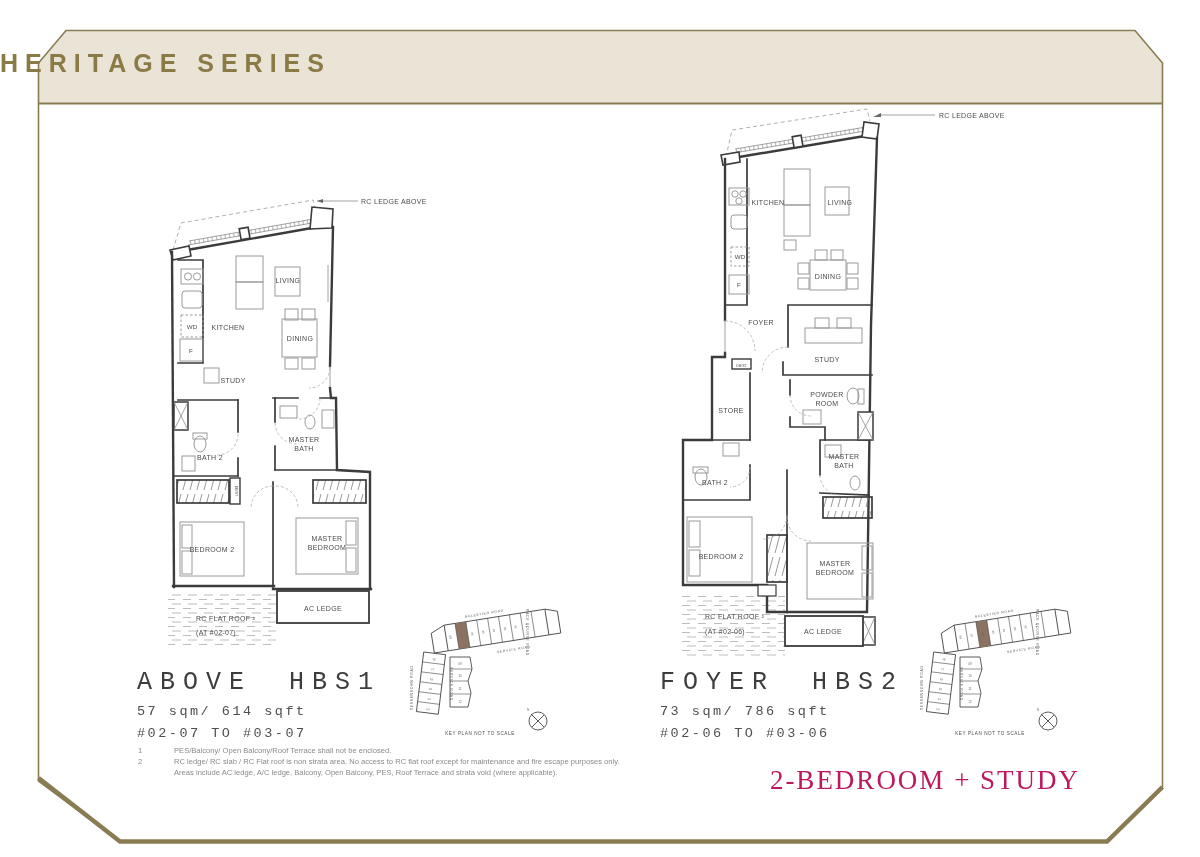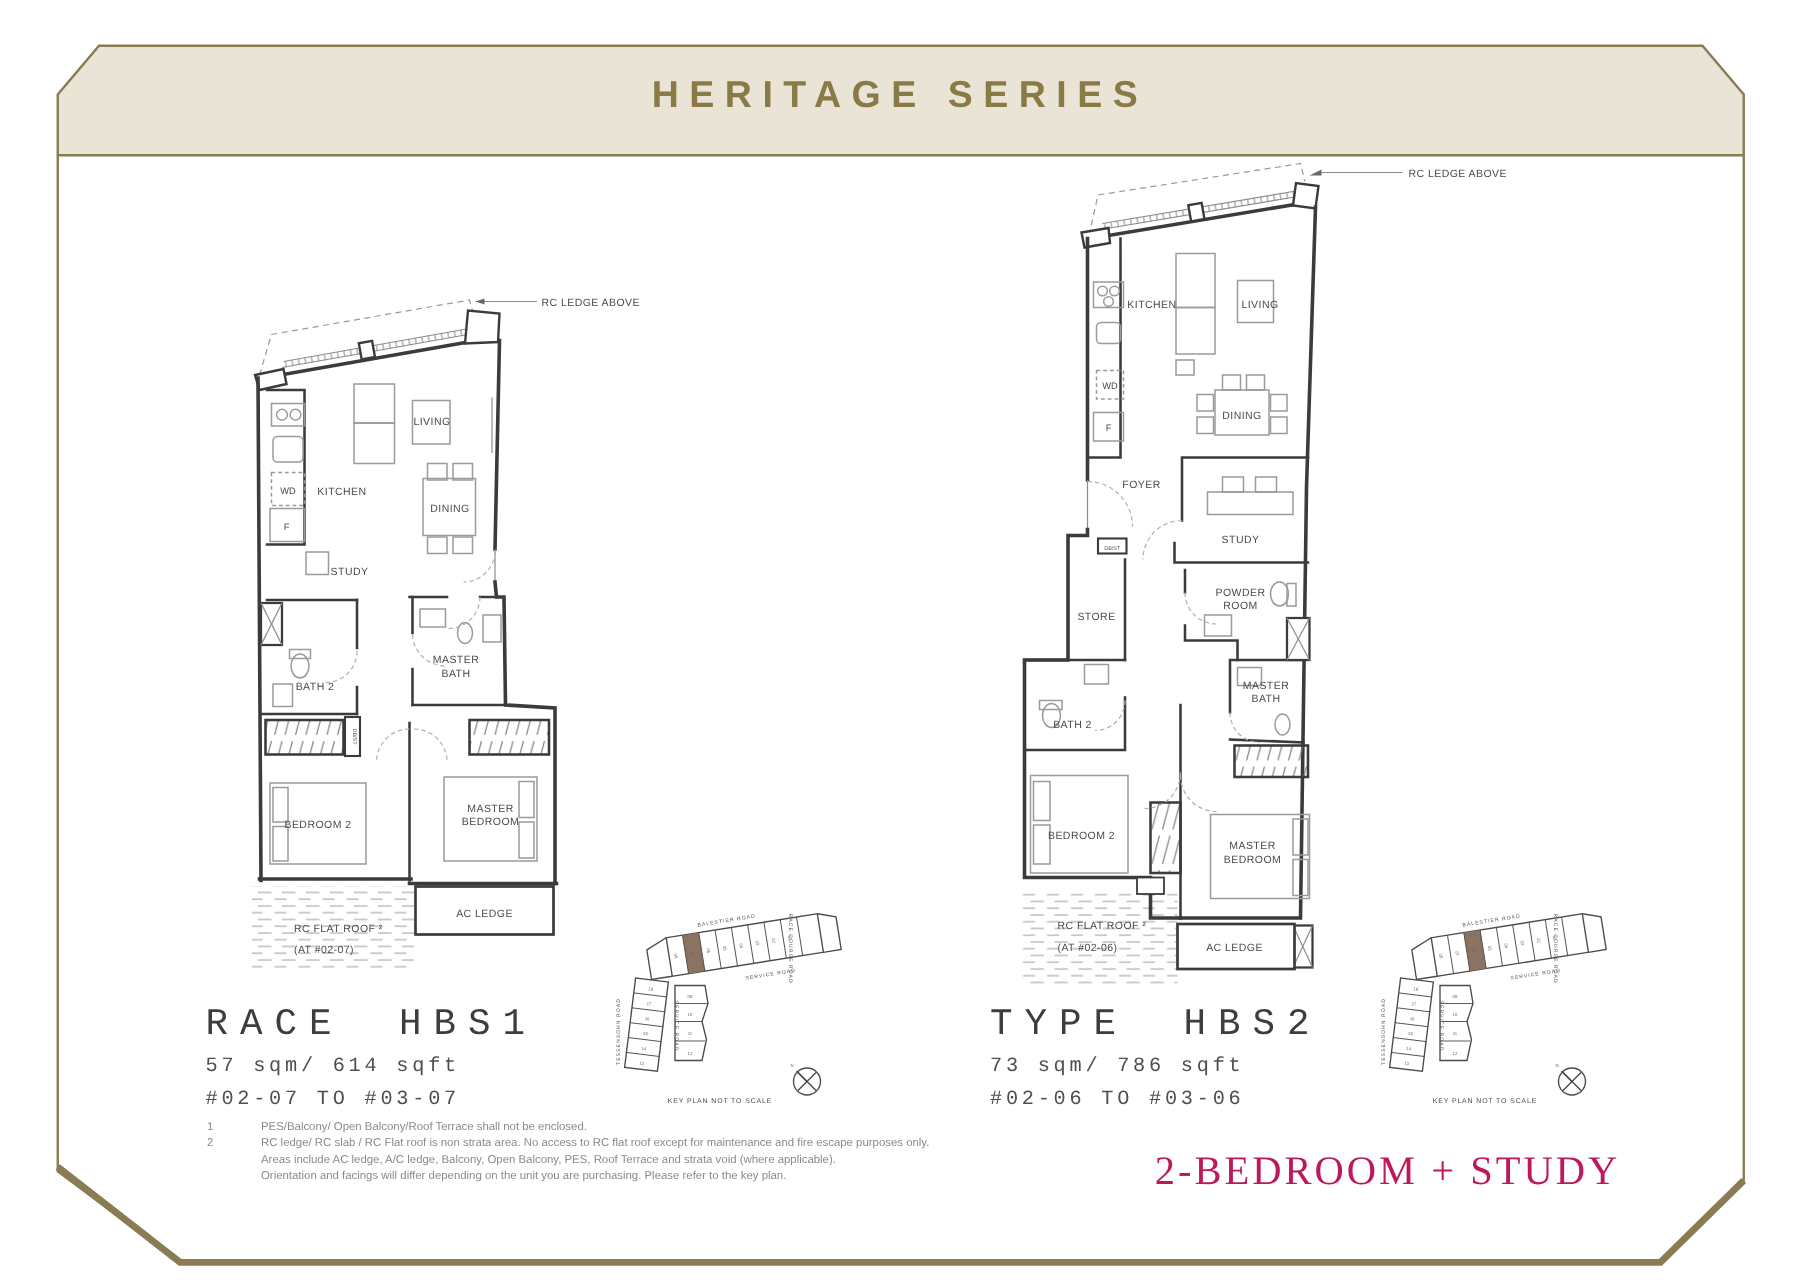--- a/index.html
+++ b/index.html
@@ -1,20 +1,20 @@
 <!DOCTYPE html>
 <html><head>
 <meta charset="utf-8">
 <style>
   html,body{margin:0;padding:0;background:#fff;}
   #page{position:relative;width:1200px;height:857px;background:#ffffff;overflow:hidden;
         font-family:"Liberation Sans",sans-serif;}
   .abs{position:absolute;}
   
-  #hdr-title{left:0;top:49px;width:1200px;text-align:center;
+  #hdr-title{left:0;top:49px;width:1200px;text-align:left;
     font-family:"Liberation Sans",sans-serif;font-weight:bold;font-size:25px;
     letter-spacing:7px;color:#8a7a45;}
   
   .type-title{font-family:"Liberation Mono","DejaVu Sans Mono",monospace;
     font-size:25px;letter-spacing:8px;word-spacing:14px;color:#3d3d3d;white-space:pre;}
   .type-sub{font-family:"Liberation Mono","DejaVu Sans Mono",monospace;
     font-size:13.5px;letter-spacing:2.5px;color:#4f4f4f;margin-top:7px;white-space:pre;}
   
   #footnotes{left:138px;top:745px;width:955px;color:#8a8a8a;font-size:7.6px;line-height:11px;}
   .fn-row{display:flex;}
@@ -449,44 +449,40 @@
       <circle class="kp-line" cx="130" cy="126" r="9" fill="#fff"></circle>
       <line class="kp-line" x1="124" y1="120" x2="136" y2="132"></line>
       <line class="kp-line" x1="136" y1="120" x2="124" y2="132"></line>
       <line class="kp-line" x1="123" y1="119" x2="130" y2="126" stroke-width="1.6"></line>
       <text class="kp-num" x="119" y="116">N</text>
     </g>
     <text class="kp-cap" x="72" y="140" text-anchor="middle">KEY PLAN NOT TO SCALE</text>
   </svg>
 
   <div class="abs" style="left:137px;top:668px">
-    <div class="type-title">RACE HBS1</div>
+    <div class="type-title">ABOVE HBS1</div>
     <div class="type-sub">57 sqm/ 614 sqft</div>
     <div class="type-sub">#02-07 TO #03-07</div>
   </div>
   <div class="abs" style="left:660px;top:668px">
-    <div class="type-title">TYPE HBS2</div>
+    <div class="type-title">FOYER HBS2</div>
     <div class="type-sub">73 sqm/ 786 sqft</div>
     <div class="type-sub">#02-06 TO #03-06</div>
   </div>
 
   <div class="abs" id="footnotes">
     <div class="fn-row">
       <span class="fn-num">1</span>
       <span class="fn-text">PES/Balcony/ Open Balcony/Roof Terrace shall not be enclosed.</span>
     </div>
     <div class="fn-row">
       <span class="fn-num">2</span>
       <span class="fn-text">RC ledge/ RC slab / RC Flat roof is non strata area. No access to RC flat roof except for maintenance and fire escape purposes only.</span>
     </div>
     <div class="fn-row">
       <span class="fn-num"></span>
       <span class="fn-text">Areas include AC ledge, A/C ledge, Balcony, Open Balcony, PES, Roof Terrace and strata void  (where applicable).</span>
     </div>
-    <div class="fn-row">
-      <span class="fn-num"></span>
-      <span class="fn-text">Orientation and facings will differ depending on the unit you are purchasing. Please refer to the key plan.</span>
-    </div>
   </div>
 
   <div class="abs" id="category">2-BEDROOM + STUDY</div>
 
 </div>
 
 </body></html>

